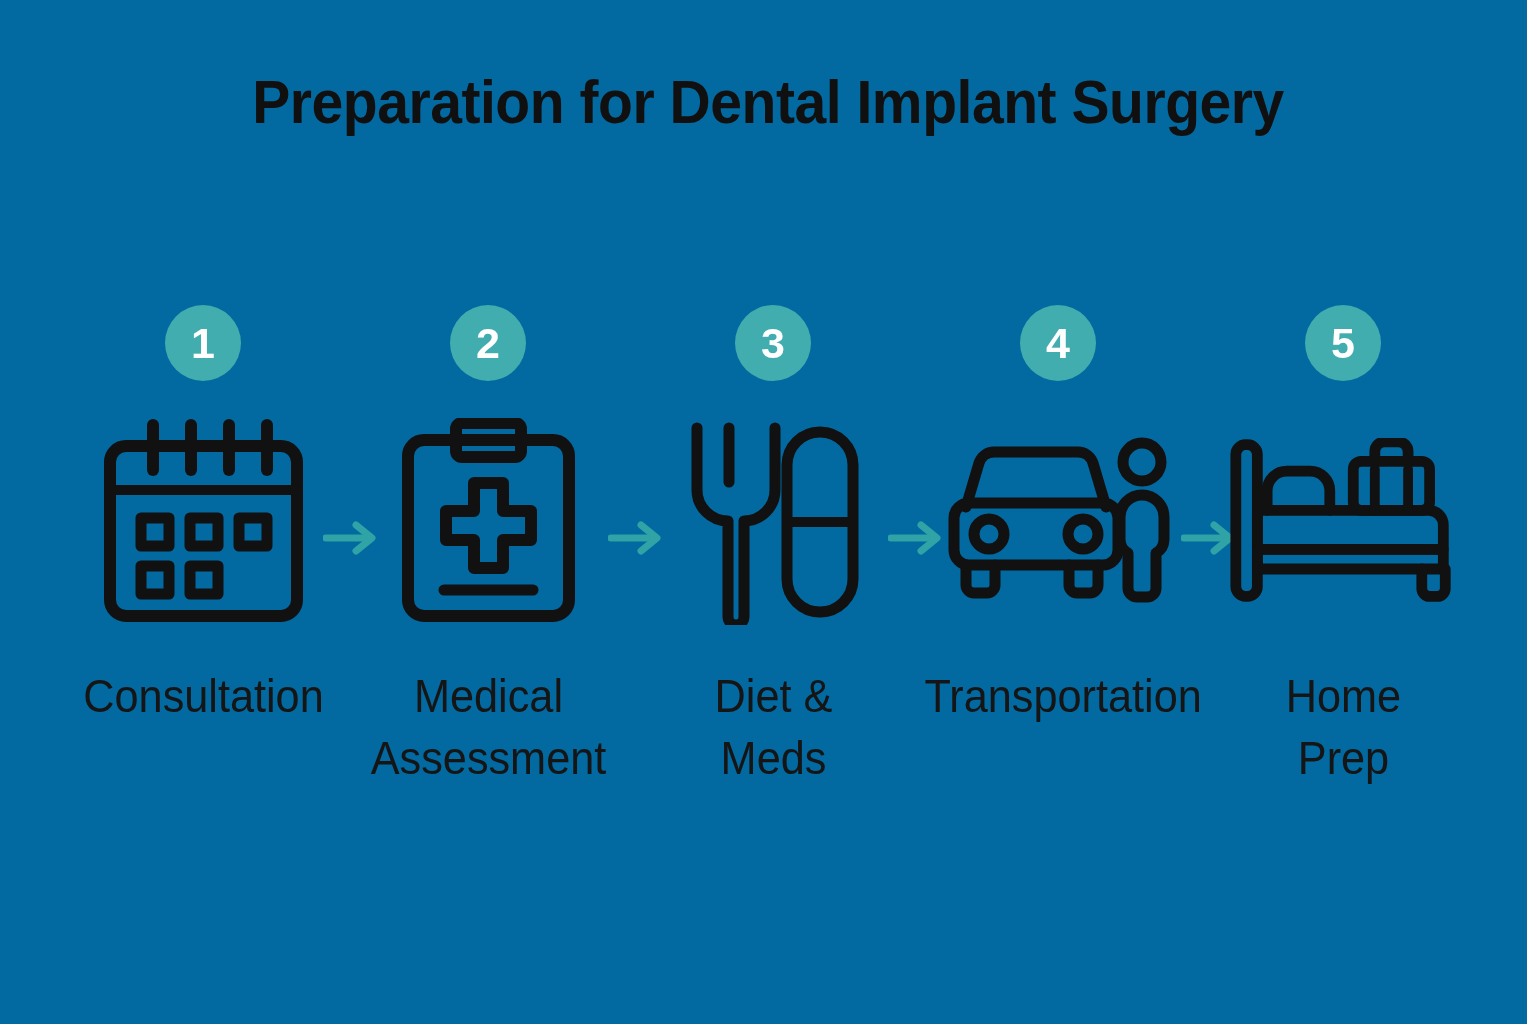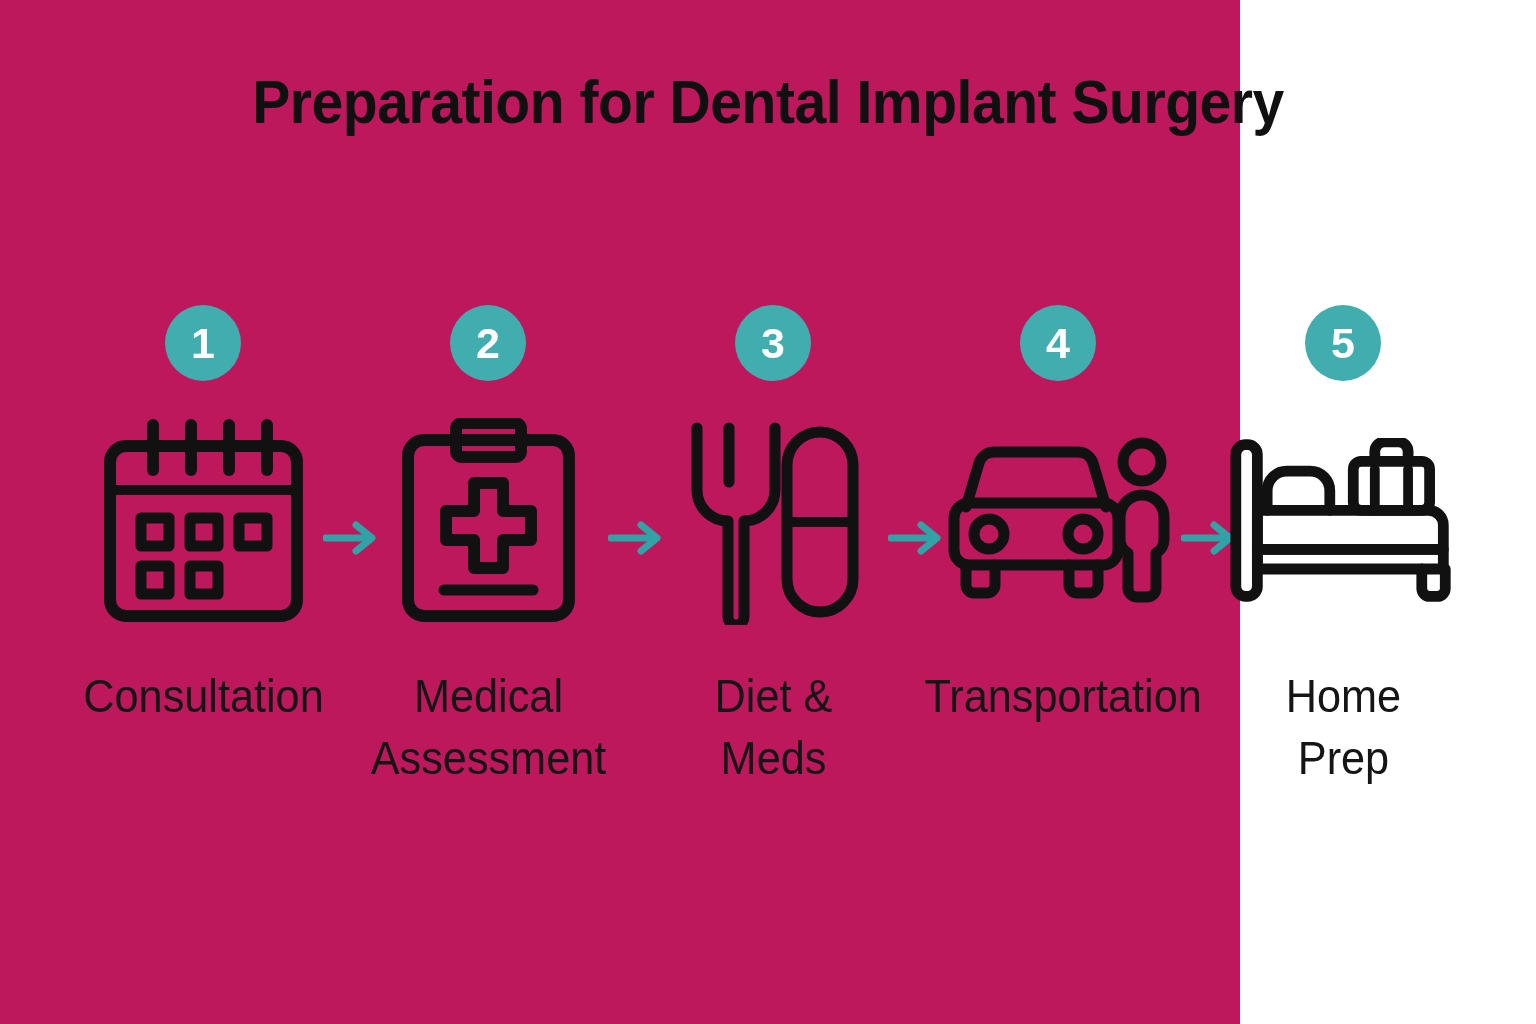--- a/index.html
+++ b/index.html
@@ -9,23 +9,23 @@
   }
   body {
     width: 1536px;
     height: 1024px;
     font-family: "Liberation Sans", sans-serif;
     overflow: hidden;
     position: relative;
   }
   #infographic {
     position: relative;
-    width: 1240px;
+    width: 1527px;
     height: 1024px;
-    background: #be185d;
+    background: #0369a1;
   }
   #page-title {
     position: absolute;
     top: 66px;
     left: 0;
     width: 1536px;
     text-align: center;
     font-family: "Liberation Sans Narrow", "Liberation Sans", sans-serif;
     font-size: 62px;
     font-weight: bold;

